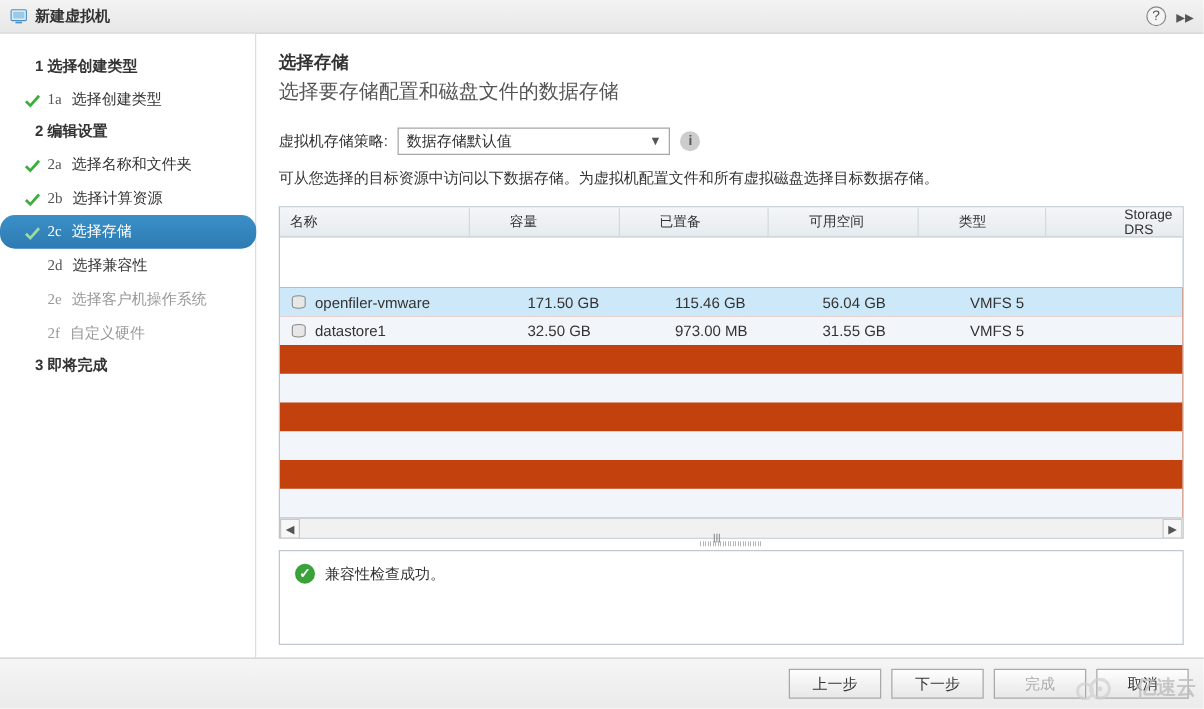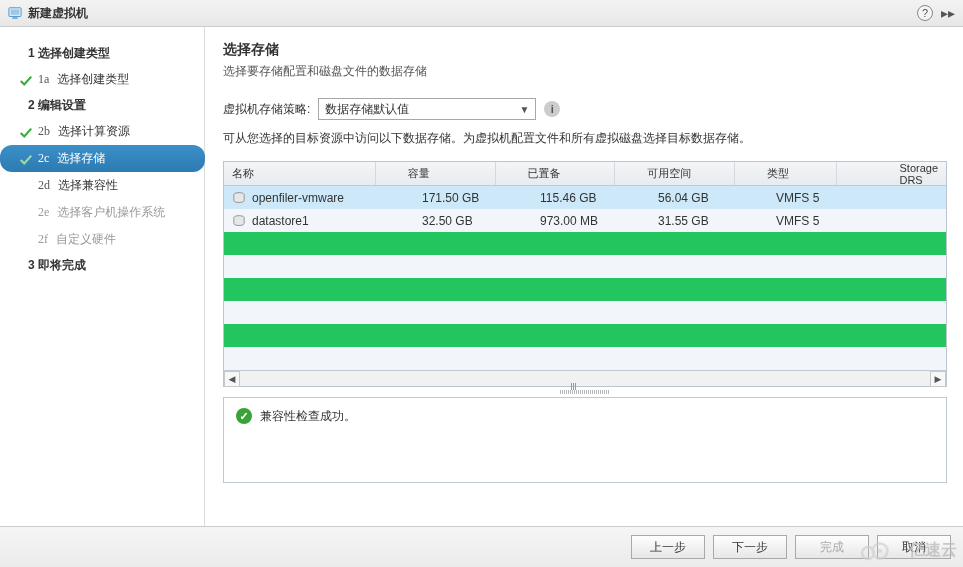--- a/index.html
+++ b/index.html
@@ -20,35 +20,35 @@
   .side-item { display:flex; align-items:flex-end; padding: 5px 0 5px 0; font-size: 12px; font-family: Liberation Serif, serif; }
   .side-check { width:24px; display:flex; justify-content:center; }
   .side-sub { color:#333; display:flex; align-items:center; gap:4px; }
   .side-sub-label-num { color:#555; margin-right:4px; }
   .side-item.active { background: linear-gradient(#3b8fc7,#2d7bb3); color:#fff; margin-left:-14px; padding-left:14px; border-radius:12px; width:205px; }
   .side-item.active .side-sub, .side-item.active .side-sub-label-num { color:#fff; }
   .side-item.disabled .side-sub, .side-item.disabled .side-sub-label-num { color:#999; }
 
   .content { flex:1; padding: 14px 16px 10px 18px; display:flex; flex-direction:column; overflow:hidden; }
   .ct-title { font-size: 14px; font-weight:bold; color:#333; margin-bottom:4px; }
-  .ct-subtitle { font-size:12px; color:#555; margin-bottom:18px; }
+  .ct-subtitle { font-size:16px; color:#555; margin-bottom:18px; }
 
   .policy-row { display:flex; align-items:center; gap:8px; margin-bottom:10px; }
   .policy-label { color:#333; }
   .policy-select { display:flex; align-items:center; border:1px solid #a7a7a7; background:#fff; height:22px; width:218px; padding:0 6px; justify-content:space-between; cursor:pointer; }
   .policy-select .chev { font-size:10px; color:#555; }
   .info-icon { width:16px; height:16px; border-radius:50%; background:#ccc; color:#555; display:flex; align-items:center; justify-content:center; font-size:11px; font-weight:bold; }
 
   .instructions { color:#333; margin-bottom:14px; }
 
   .table-wrap { border:1px solid #b9c6d1; flex-shrink:0; }
   .thead { display:flex; background:linear-gradient(#f4f6f8,#e6ebef); border-bottom:1px solid #c2c9cf; height:24px;gap:24px; }
   .th { padding:4px 8px; font-size:11px; color:#333; border-right:1px solid #d4d9dd; display:flex; align-items:center; }
   .th:last-child{border-right:none;margin-left:30px;}
-  .tbody { height:184px; background:#22c55e; overflow:hidden; }
+  .tbody { height:184px; background:#c2410c; overflow:hidden;margin-top:40px; }
   .tr { display:flex; height:23px; align-items:center; }
   .tr:nth-child(even){ background:#f2f6fa; }
   .tr.selected { background:#cde8f8; }
   .td { padding:3px 8px; font-size:12px; color:#333; display:flex; align-items:center; gap:6px; white-space:nowrap; overflow:hidden; }
   .col-name{width:190px;} .col-cap{width:118px;} .col-prov{width:118px;} .col-free{width:118px;} .col-type{width:96px;} .col-drs{flex:1;}
   .ds-icon { width:14px; height:12px; }
 
   .hscroll { display:flex; border-top:1px solid #c2c9cf; height:16px; background:#f1f1f1; align-items:center; }
   .hscroll .arrow { width:16px; height:16px; display:flex; align-items:center; justify-content:center; font-size:9px; color:#555; border:1px solid #c9c9c9; background:#f7f7f7; }
   .hscroll .track{ flex:1; position:relative; }
@@ -110,20 +110,31 @@
       <span>2</span>
       <span>编辑设置</span>
     </div>
     <div class="side-item">
       <div class="side-check">
           <svg width="14" height="14" viewBox="0 0 16 16">
             <path d="M2 8 L6 12 L14 3" stroke="#3aae3a" stroke-width="2.5" fill="none"></path>
           </svg>
         </div>
       <div class="side-sub">
+          <span class="side-sub-label-num">2a</span>
+          <span>选择名称和文件夹</span>
+        </div>
+    </div>
+    <div class="side-item">
+      <div class="side-check">
+          <svg width="14" height="14" viewBox="0 0 16 16">
+            <path d="M2 8 L6 12 L14 3" stroke="#3aae3a" stroke-width="2.5" fill="none"></path>
+          </svg>
+        </div>
+      <div class="side-sub">
           <span class="side-sub-label-num">2b</span>
           <span>选择计算资源</span>
         </div>
     </div>
     <div class="side-item active">
       <div class="side-check">
           <svg width="14" height="14" viewBox="0 0 16 16">
             <path d="M2 8 L6 12 L14 3" stroke="#9edb9e" stroke-width="2.5" fill="none"></path>
           </svg>
         </div>

